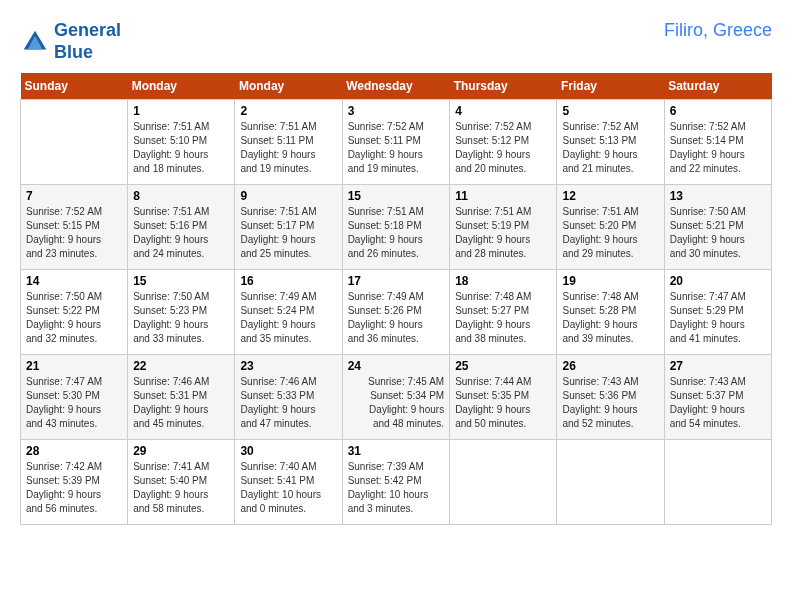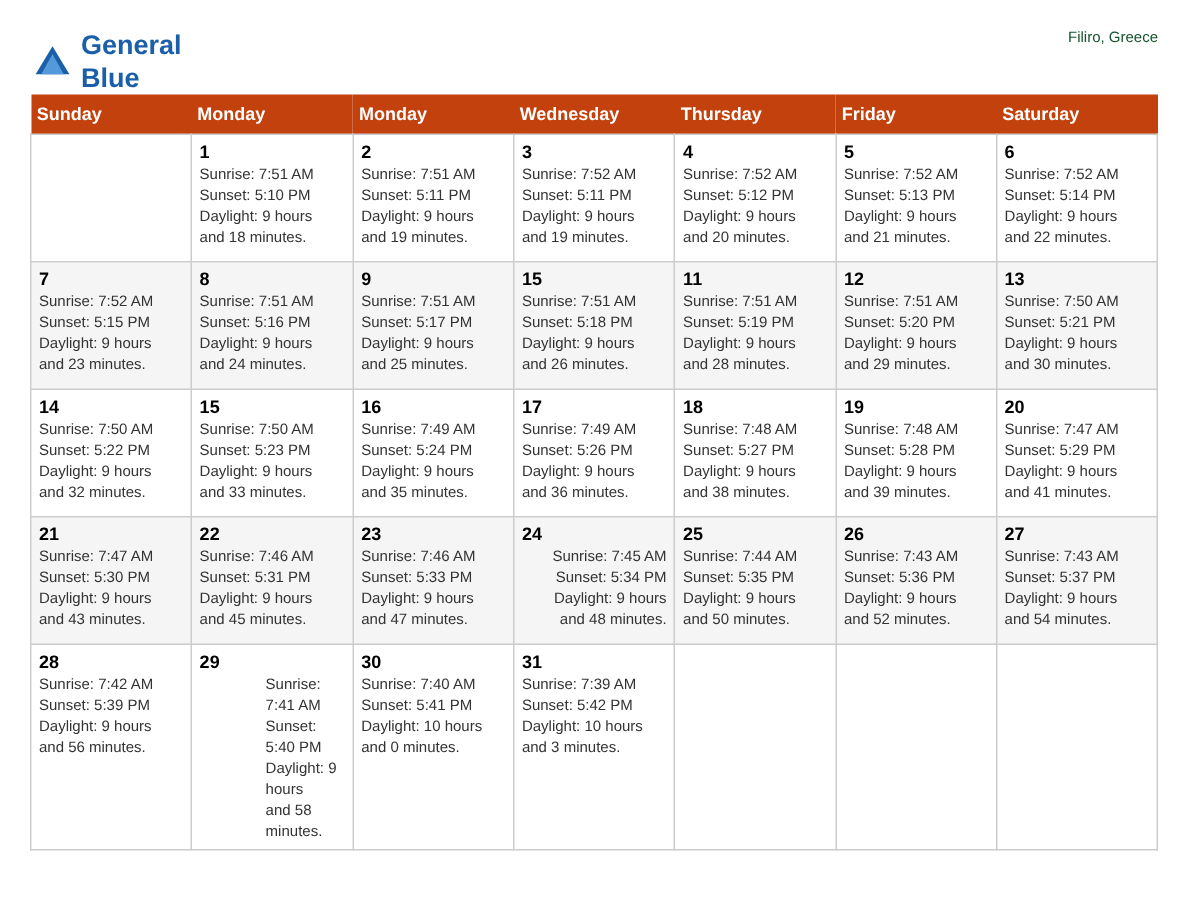--- a/index.html
+++ b/index.html
@@ -7,20 +7,21 @@
       font-family: Arial, sans-serif;
       background: #fff;
       width: 792px;
       min-height: 612px;
       padding: 20px;
     }
     .header {
       display: flex;
       justify-content: space-between;
       align-items: flex-start;
+      margin-bottom: 10px;
     }
     .logo {
       display: flex;
       align-items: center;
       gap: 4px;
     }
     .logo-text {
       font-size: 18px;
       font-weight: bold;
       color: #333;
@@ -35,22 +36,22 @@
     }
     .title-block {
       text-align: right;
     }
     .month-title {
       font-size: 36px;
       font-weight: bold;
       color: #333;
     }
     .location {
-      font-size: 10px;
-      color: #14532d;
+      font-size: 18px;
+      color: #3b82f6;
     }
     table {
       width: 100%;
       border-collapse: collapse;
       font-size: 11px;
     }
     thead tr th {
       background-color: #c2410c;
       color: #fff;
       padding: 6px 4px;
@@ -320,21 +321,21 @@
       <tr>
         <td>
           <span class="day-number">28</span>
           <div class="day-info" style="white-space: pre-line;">Sunrise: 7:42 AM
 Sunset: 5:39 PM
 Daylight: 9 hours
 and 56 minutes.</div>
         </td>
         <td>
           <span class="day-number">29</span>
-          <div class="day-info" style="white-space: pre-line; margin-left: 44px;">Sunrise: 7:41 AM
+          <div class="day-info" style="white-space: pre-line;">Sunrise: 7:41 AM
 Sunset: 5:40 PM
 Daylight: 9 hours
 and 58 minutes.</div>
         </td>
         <td>
           <span class="day-number">30</span>
           <div class="day-info" style="white-space: pre-line;">Sunrise: 7:40 AM
 Sunset: 5:41 PM
 Daylight: 10 hours
 and 0 minutes.</div>

